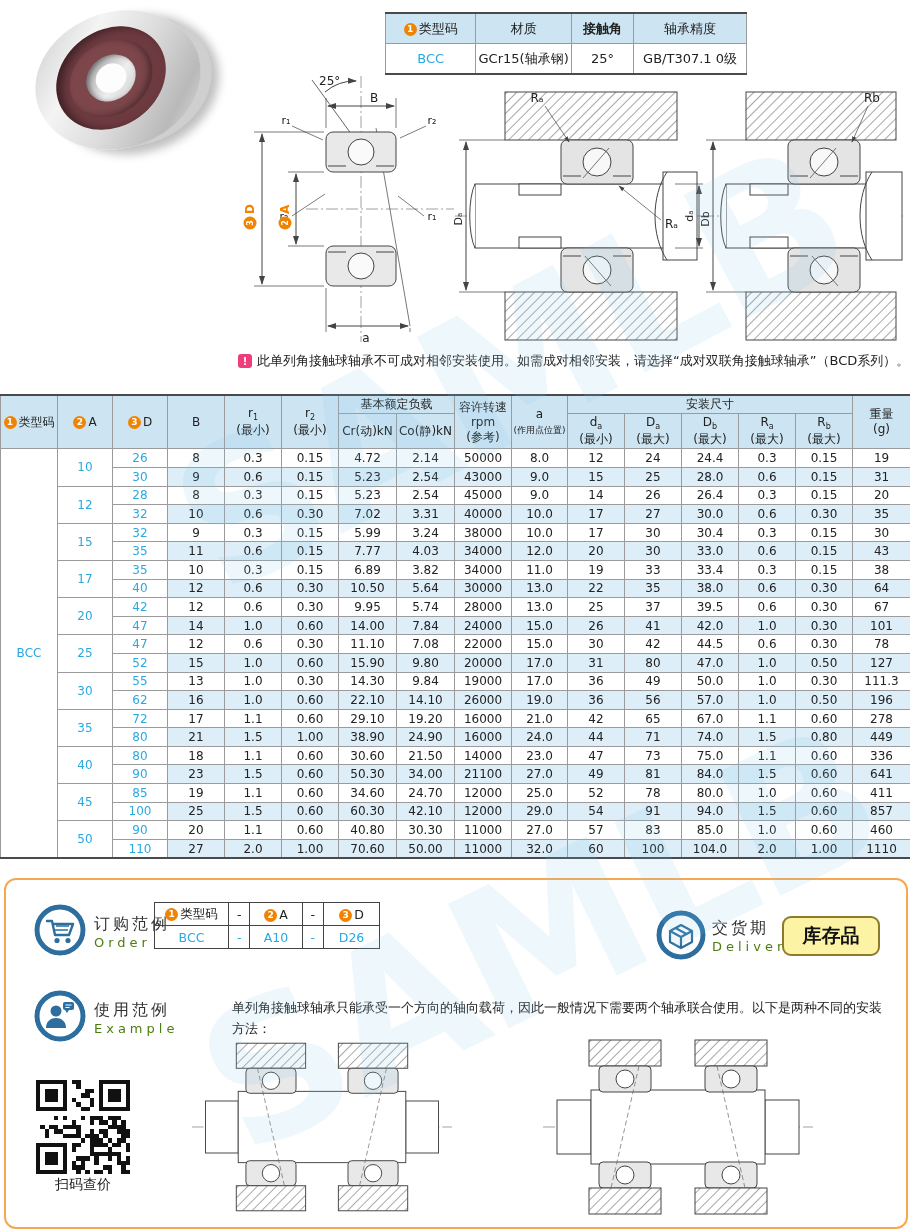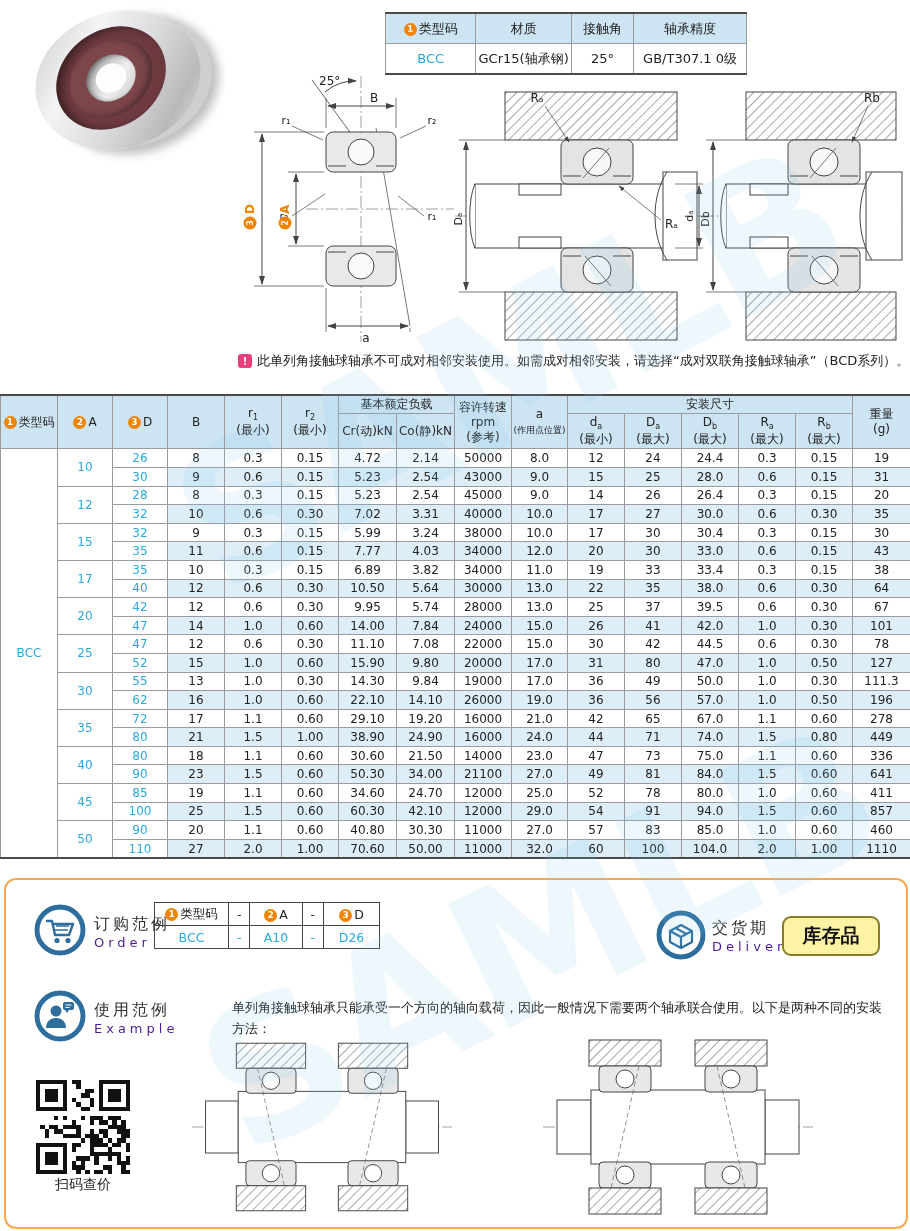--- a/index.html
+++ b/index.html
@@ -25,21 +25,21 @@
   .ring-bore{position:absolute;left:18px;top:14px;width:52px;height:44px;border-radius:50%;
       background:linear-gradient(160deg,#9f9f9f,#efefef 60%,#cfcfcf);
       box-shadow:inset 2px 2px 5px rgba(0,0,0,0.4);}
   .ring-hole{position:absolute;left:10px;top:8px;width:32px;height:28px;border-radius:50%;background:#fdfdfd;}
 
   
   .spec{position:absolute;left:385px;top:12px;width:362px;border-collapse:collapse;
         border-top:2px solid #4a4a4a;border-bottom:2px solid #4a4a4a;}
   .spec th,.spec td{border:1px solid #9b9b9b;font-size:13px;text-align:center;height:27px;font-weight:normal;}
   .spec th{background:#cde5f3;}
-  .spec .c1{width:92px;} .spec .c2{width:95px;} .spec .c3{width:62px;} .spec .c4{width:113px;}
+  .spec .c1{width:92px;} .spec .c2{width:95px;} .spec .c3{width:62px;font-weight:bold;} .spec .c4{width:113px;}
 
   .cyan{color:#29a9e0;}
   .nc{display:inline-flex;width:13px;height:13px;border-radius:50%;background:#f08300;color:#fff;
       font-size:9px;font-weight:bold;align-items:center;justify-content:center;margin-right:2px;
       vertical-align:1px;line-height:1;}
 
   
   .dwg{position:absolute;z-index:2;}
   #dwg1{left:226px;top:70px;}
   #dwg2{left:453px;top:86px;}
@@ -62,21 +62,21 @@
   .main th sub,.main td sub{font-size:8px;}
   .main td{font-size:12px;height:17.6px;padding:0 1px;background:#fff;}
   .main td.alt{background:#ddeef8;}
   .main td.cyan{color:#29a9e0;}
 
   
   .bbox{position:absolute;left:4px;top:878px;width:900px;height:347px;border:2px solid #f5a84f;
         border-radius:12px;background:#fff;z-index:2;}
   .icircle{position:absolute;border-radius:50%;}
   .sect-title-cn{font-size:16px;letter-spacing:3px;color:#333;}
-  .sect-title-en{font-size:13px;letter-spacing:4px;color:#4c1d95;}
+  .sect-title-en{font-size:13px;letter-spacing:4px;color:#4d7c0f;}
 
   .order-table{position:absolute;left:148px;top:22px;width:226px;border-collapse:collapse;}
   .order-table td{border:1px solid #444;font-size:12.5px;text-align:center;height:20px;}
   .order-table .tt{font-size:13px;}
   .oc1{width:76px;}.oc2{width:20px;}.oc3{width:52px;}.oc4{width:20px;}.oc5{width:56px;}
 
   .badge{position:absolute;left:776px;top:36px;width:94px;height:36px;border:2px solid #8c7b2a;
          border-radius:9px;background:#fcf3a5;display:flex;align-items:center;justify-content:center;
          font-size:19px;font-weight:bold;color:#111;}
 

